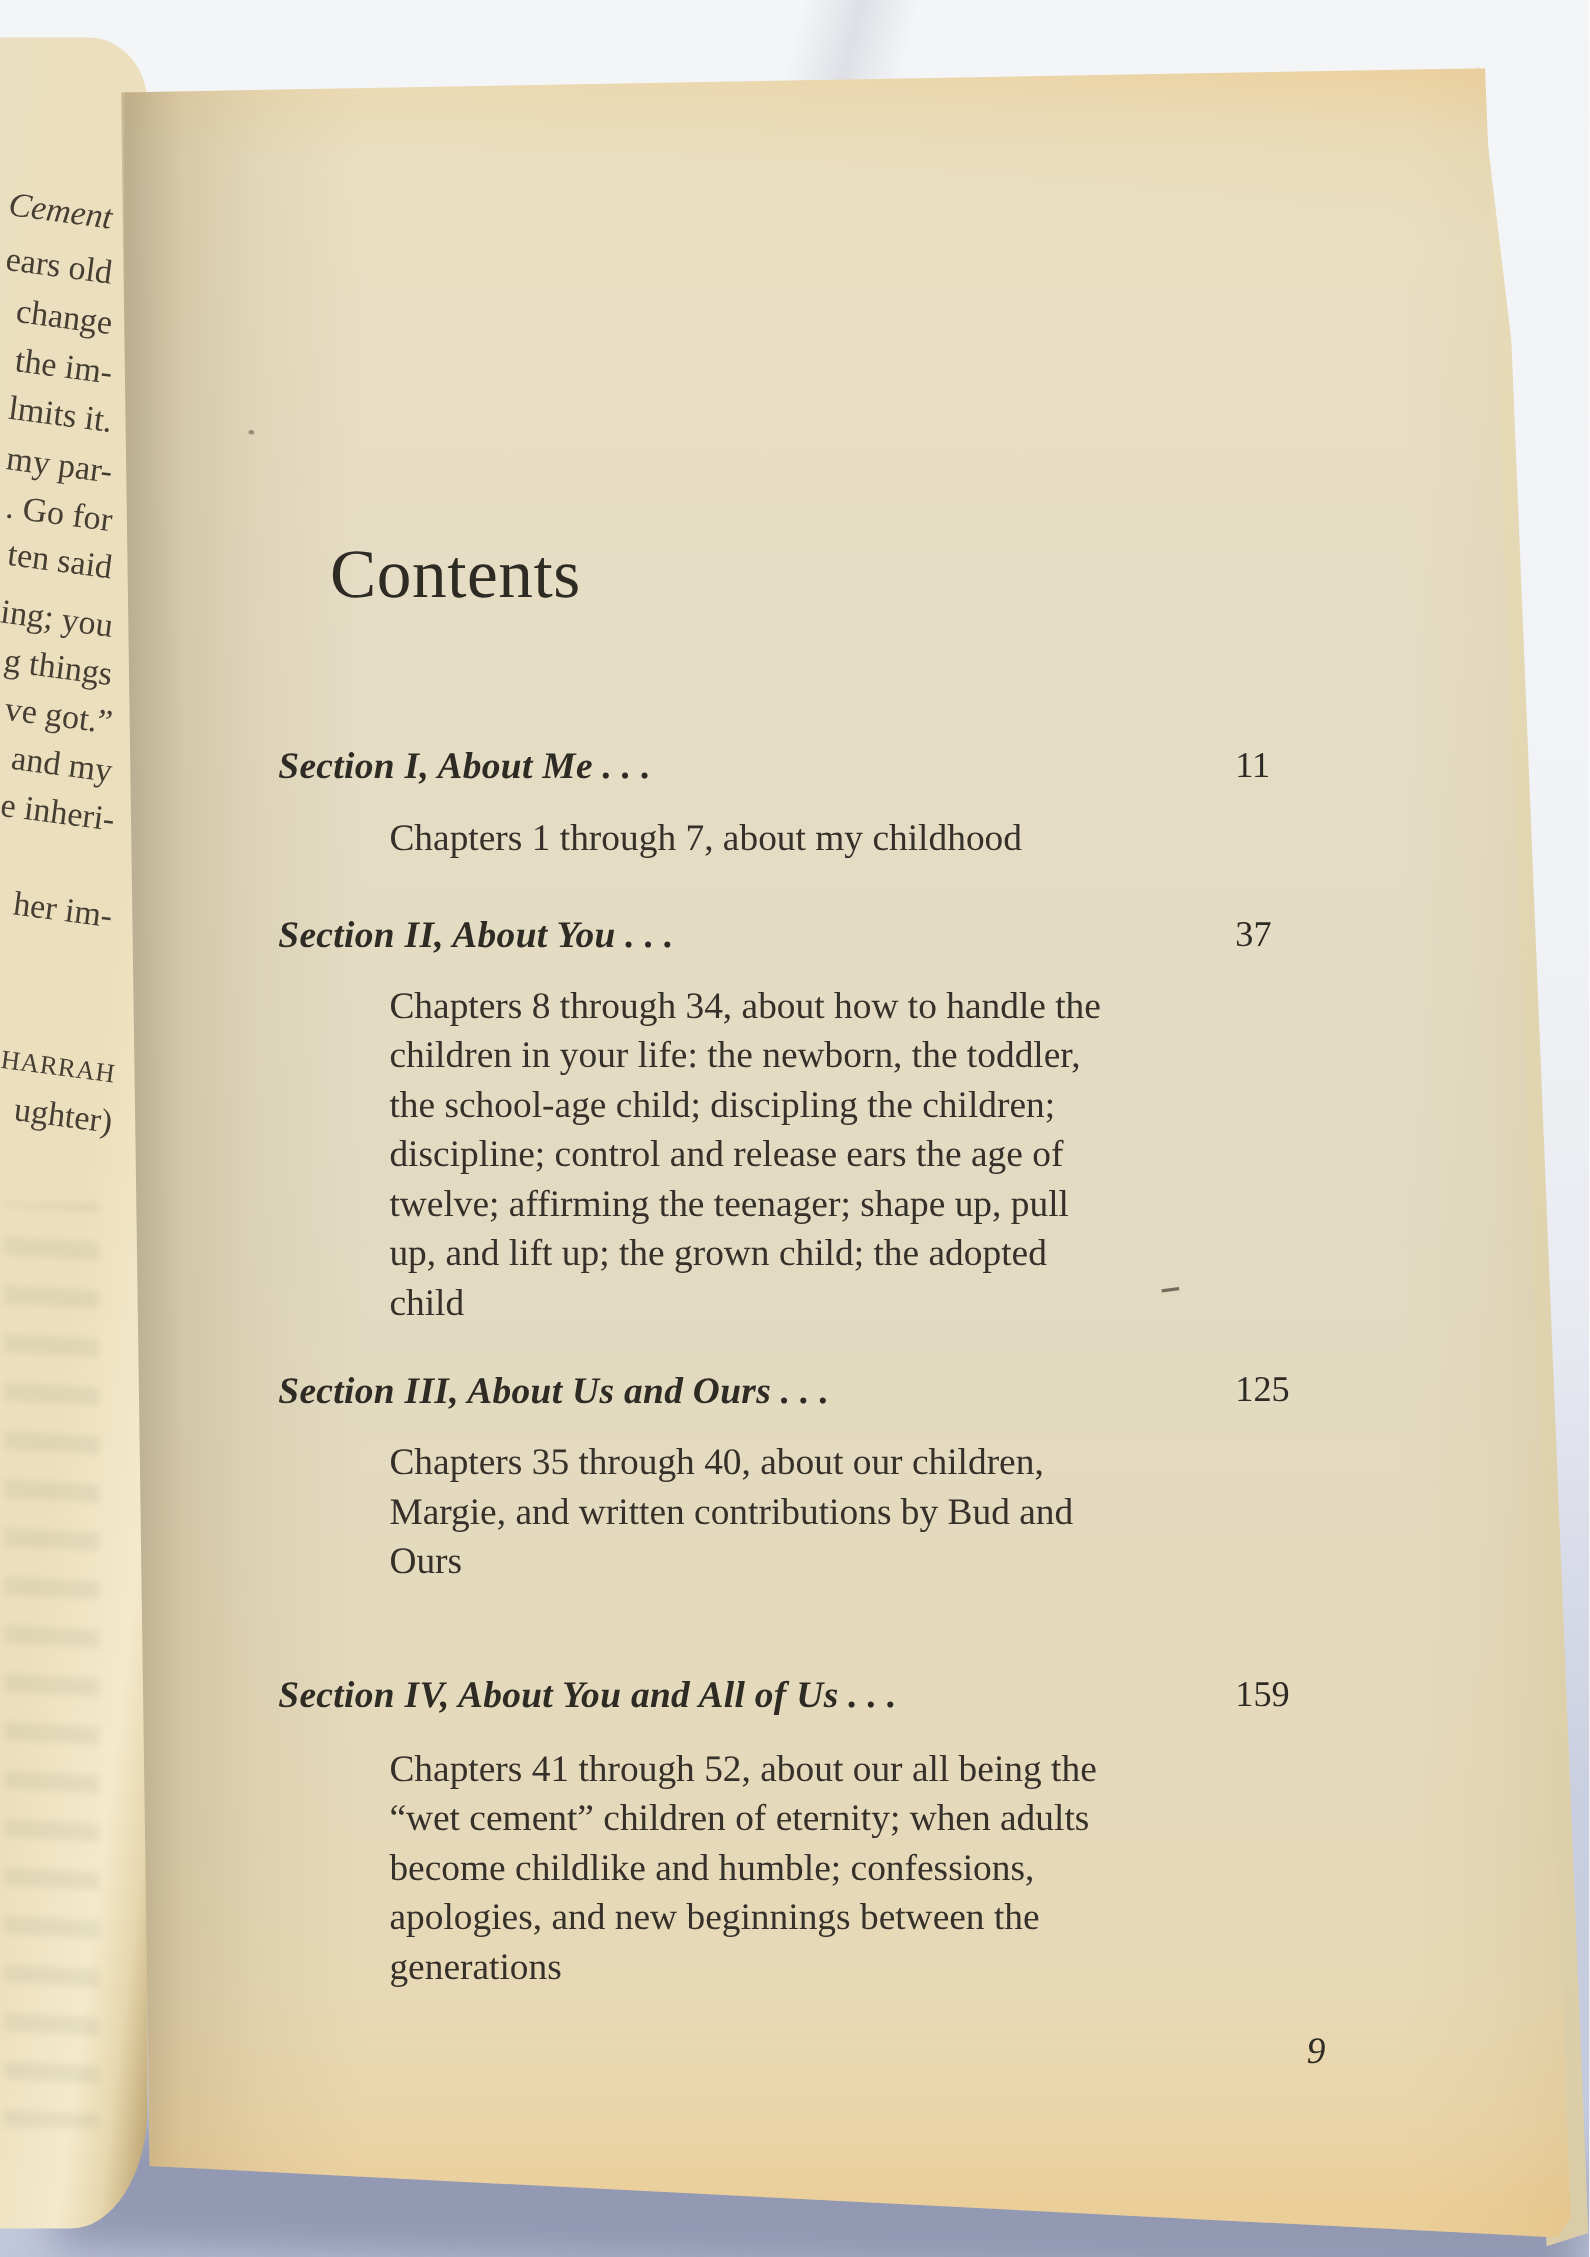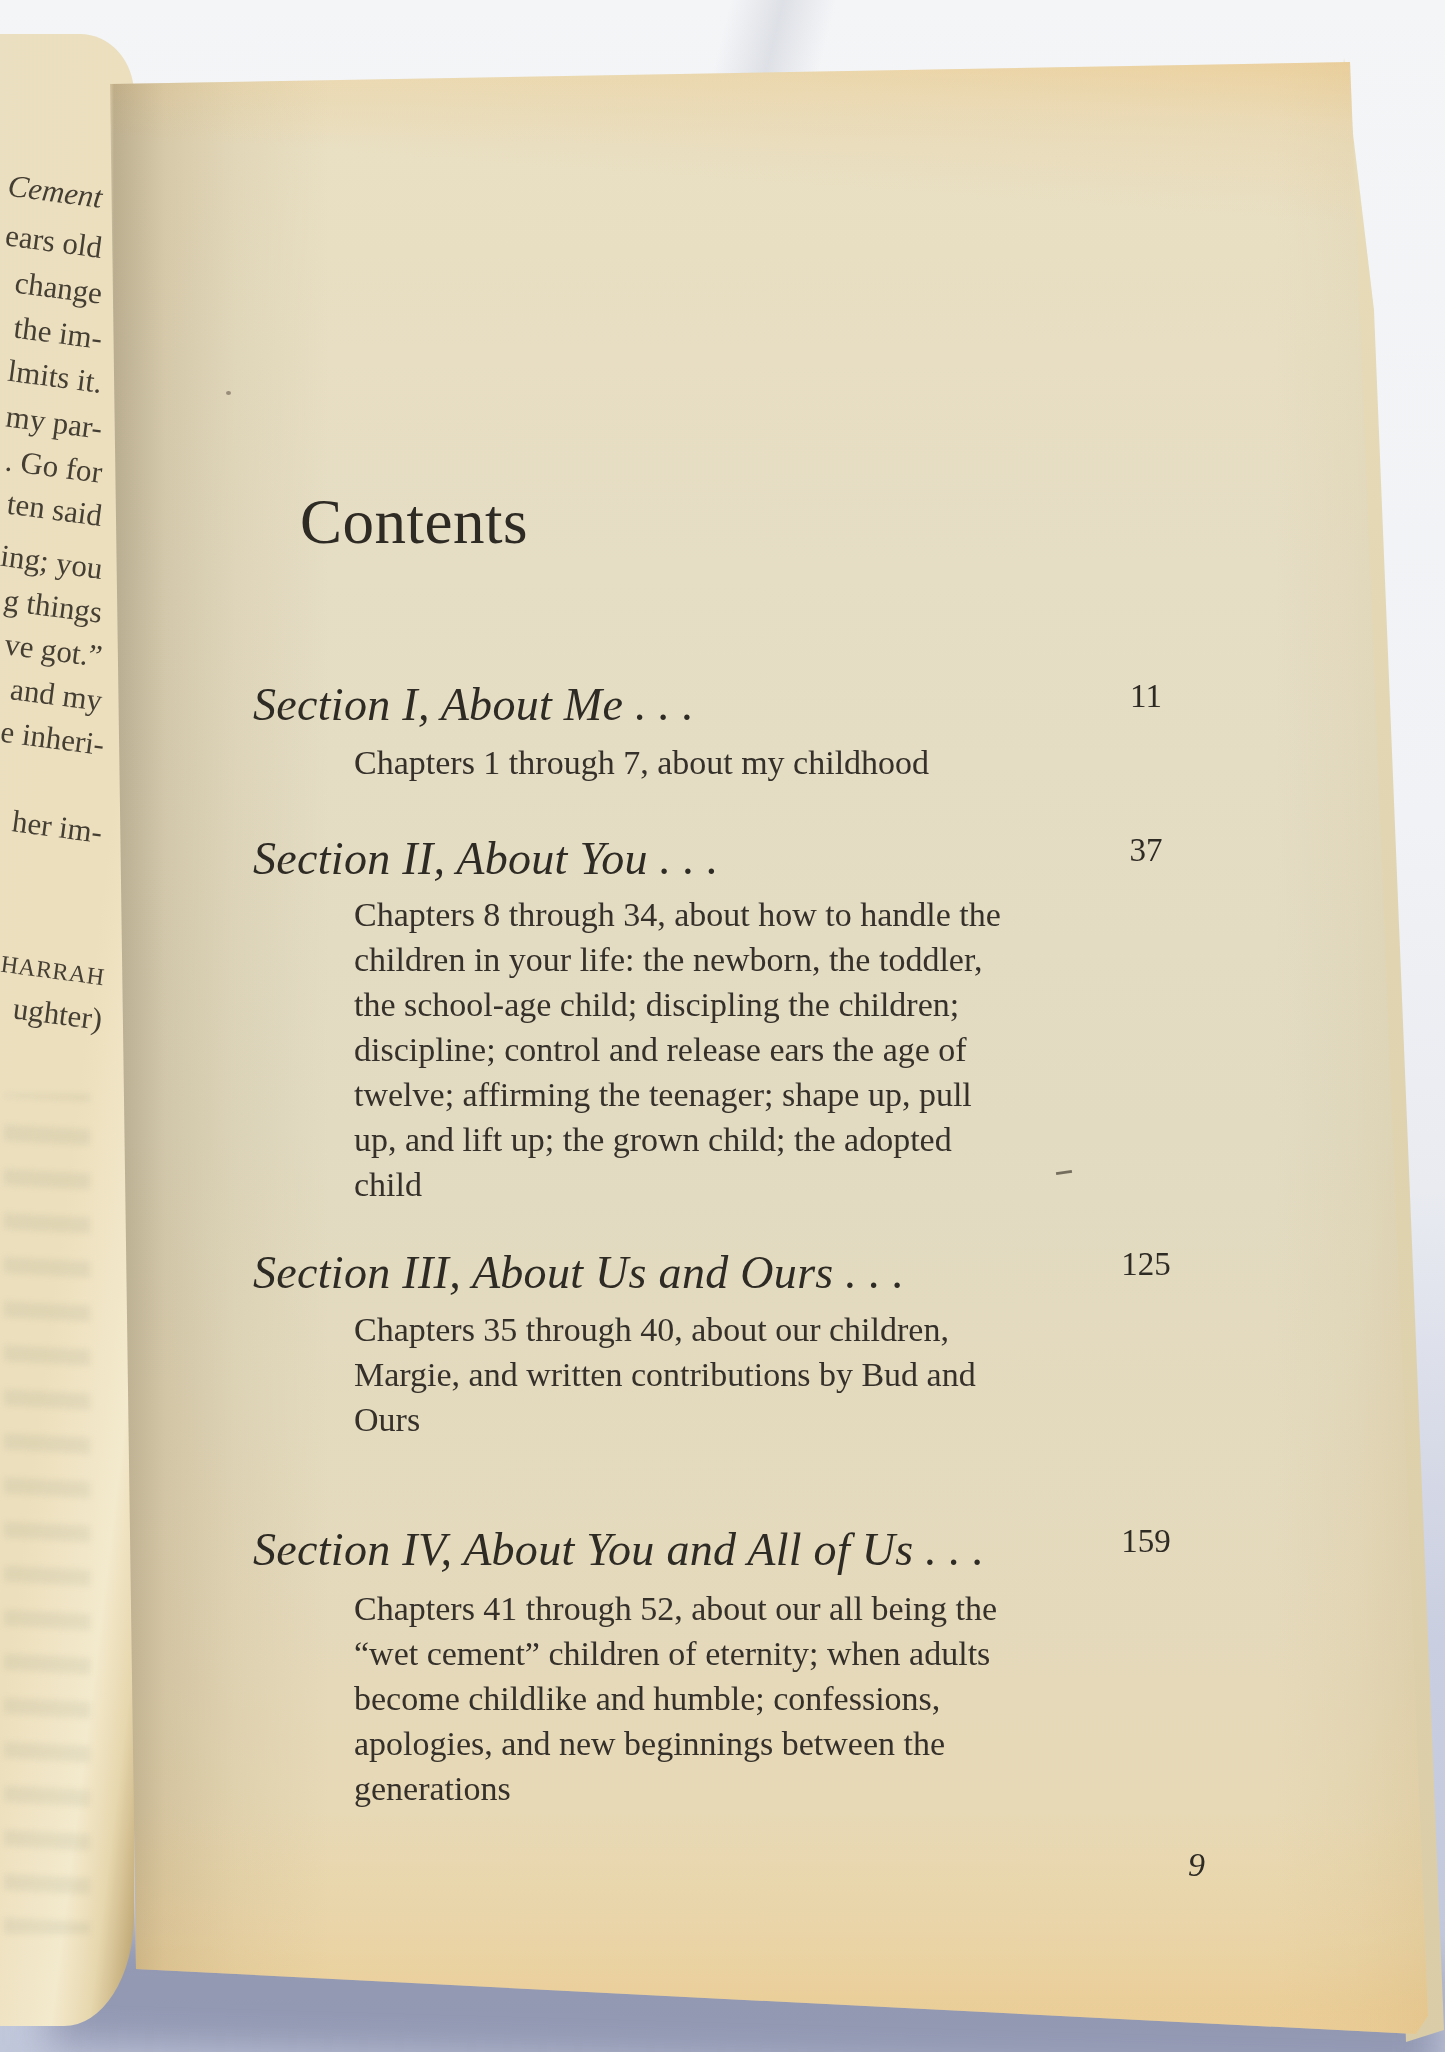--- a/index.html
+++ b/index.html
@@ -87,25 +87,25 @@
       linear-gradient(0deg,   rgba(233,180,100,.30) 0 40px, rgba(233,185,112,.14) 120px, transparent 240px),
       linear-gradient(270deg, rgba(195,165,105,.20) 0 18px, rgba(195,170,115,.08) 90px, transparent 170px);
   }
 
   .title {
     position:absolute; left:300px; top:486px; margin:0;
     font-size:63px; font-weight:400; letter-spacing:.5px; color:#2e2a24;
   }
   .sec {
     position:absolute; left:253px; white-space:nowrap;
-    font-size:46px; font-weight:400; font-style:italic;
+    font-size:34px; font-weight:700; font-style:italic;
     letter-spacing:.3px; color:#2e2a24;
   }
   .num {
-    position:absolute; left:1080px; width:132px; text-align:center;
+    position:absolute; left:1123px; width:132px; text-align:left;
     font-size:33px; color:#2e2a24;
   }
   .sec1,.num1 { top:678px; }
   .sec2,.num2 { top:832px; }
   .sec3,.num3 { top:1246px; }
   .sec4,.num4 { top:1523px; }
   .tocbody {
     position:absolute; left:330px;
     font-size:34px; line-height:45px; color:#35302a;margin-left:24px;
   }

